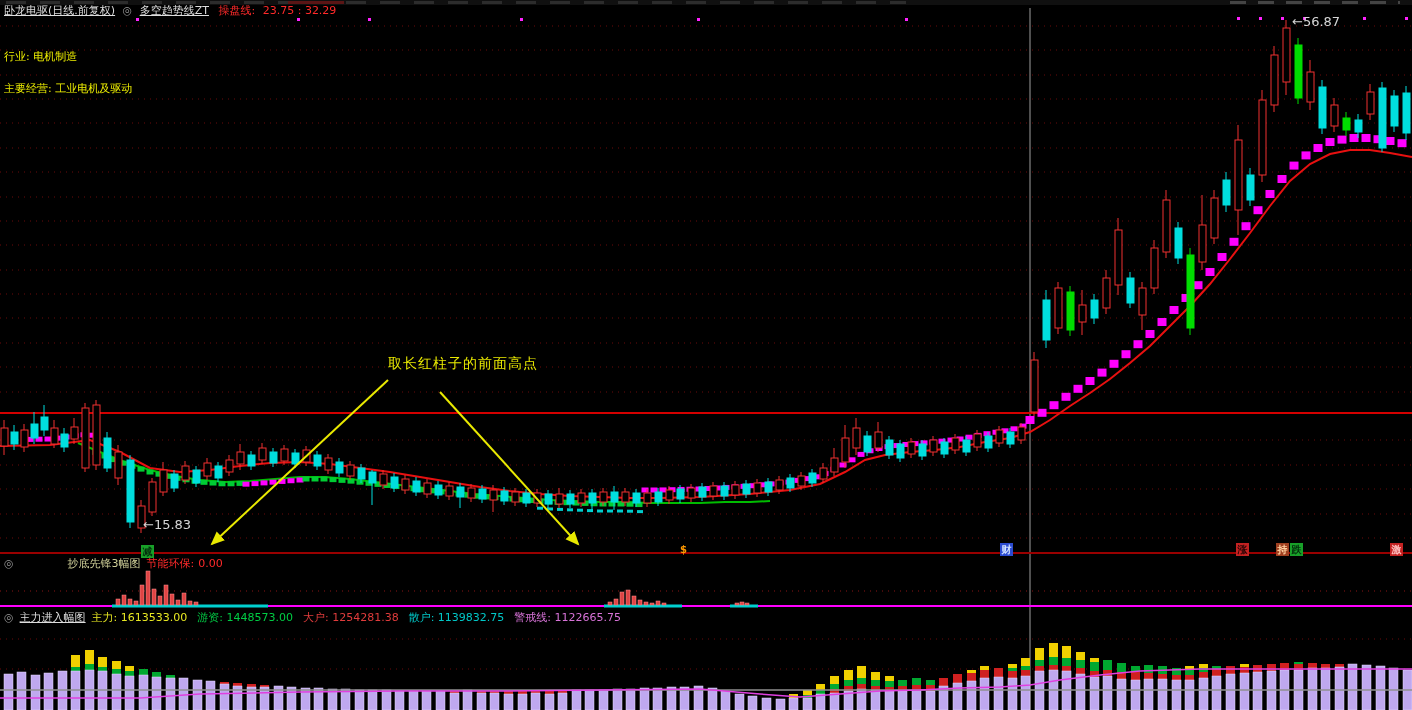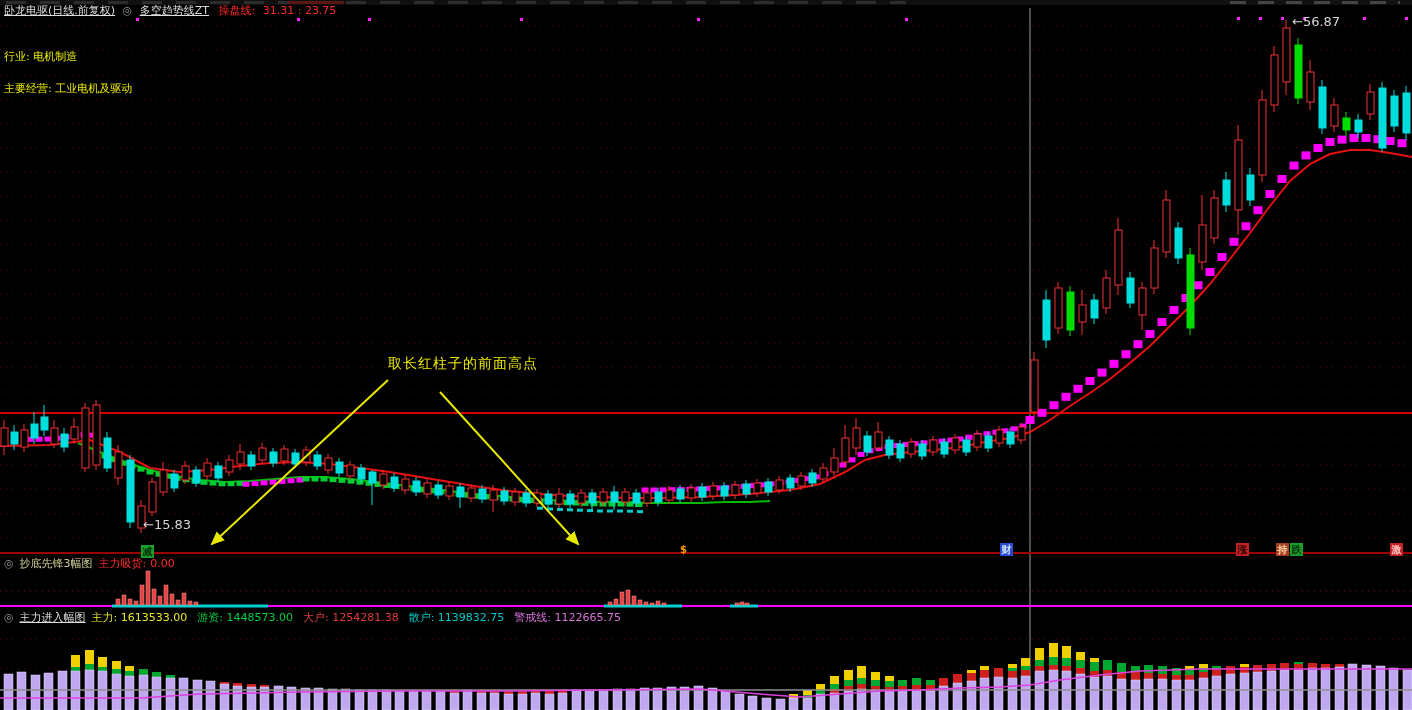--- a/index.html
+++ b/index.html
@@ -17,21 +17,21 @@
   .t-red{color:#ff2a2a;}
   .t-yellow{color:#efef00;}
   .icon-circle{display:inline-block;color:#9a9a9a;font-size:11px;margin:0 4px;}
   #chart{position:absolute;left:0;top:0;}
   .badge{position:absolute;width:13px;height:13px;font-size:10px;line-height:13px;
          text-align:center;font-weight:bold;}
   .pxlabel{position:absolute;font-size:13px;color:#d6d6d6;white-space:nowrap;}
   #annotation{position:absolute;font-size:14px;color:#e9e900;white-space:nowrap;letter-spacing:1px;}
   .panel-head{position:absolute;display:flex;align-items:center;gap:6px;font-size:11px;
               line-height:13px;white-space:nowrap;}
-  .p2-title{color:#d2d29a;}
+  .p2-title{color:#d2d29a;margin-left:48px;}
   .metric{margin-right:10px;}
 </style>
 </head>
 <body>
 
 <div id="screen">
 
   <div id="menu-bar" class="abs">
     <div class="dashes"></div>
     <div class="reddash"></div>
@@ -742,21 +742,21 @@
       <rect x="1403" y="670" width="9" height="40" fill="#bfa8ef" stroke="#e6dcff" stroke-width="0.5"></rect>
       <line x1="0" y1="690" x2="1412" y2="690" stroke="#909090" stroke-width="1.5"></line>
       <path d="M0,698 L 140,698 L 200,694 L 300,692 L 400,691 L 500,691 L 600,690 L 700,689 L 760,694 L 800,697 L 840,694 L 880,691 L 920,690 L 960,688 L 1000,687 L 1030,685 L 1060,680 L 1100,675 L 1140,671 L 1200,669 L 1412,669" fill="none" stroke="#e040e0" stroke-width="1.5"></path>
     </svg>
 
   <div class="hrow abs" style="left:4px;top:5px;">
     <span class="t-white">卧龙电驱(日线.前复权)</span>
     <span class="icon-circle">◎</span>
     <span class="t-white">多空趋势线ZT</span>
     <span class="t-red" style="margin-left:6px;">操盘线:</span>
-    <span class="t-red" style="margin-left:4px;">31.31 : 23.75</span>
+    <span class="t-red" style="margin-left:4px;">23.75 : 32.29</span>
   </div>
 
 
   <div class="hrow abs t-yellow" style="left:4px;top:51px;">
     <span>行业:</span>
     <span>电机制造</span>
   </div>
 
   <div class="hrow abs t-yellow" style="left:4px;top:83px;">
     <span>主要经营:</span>
@@ -774,21 +774,21 @@
       <div class="badge" style="left: 1000px; top: 543px; background: rgb(43, 75, 208); color: rgb(207, 224, 255);">财</div>
       <div class="badge" style="left: 1236px; top: 543px; background: rgb(196, 34, 34); color: rgb(42, 5, 5);">涨</div>
       <div class="badge" style="left: 1276px; top: 543px; background: rgb(160, 64, 32); color: rgb(255, 208, 160);">持</div>
       <div class="badge" style="left: 1290px; top: 543px; background: rgb(24, 160, 40); color: rgb(3, 48, 12);">跌</div>
       <div class="badge" style="left: 1390px; top: 543px; background: rgb(196, 34, 34); color: rgb(255, 192, 192);">激</div>
     </div>
 
   <div class="panel-head" style="left:4px;top:557px;">
     <span class="icon-circle" style="margin:0;">◎</span>
     <span class="p2-title">抄底先锋3幅图</span>
-    <span class="t-red">主力吸货:</span>
+    <span class="t-red">节能环保:</span>
     <span class="t-red" style="margin-left:-2px;">0.00</span>
   </div>
 
   <div class="panel-head" style="left:4px;top:611px;">
     <span class="icon-circle" style="margin:0;">◎</span>
     <span class="t-white">主力进入幅图</span>
     <span id="p3metrics"><span class="metric" style="color: rgb(232, 232, 34);">主力: 1613533.00</span><span class="metric" style="color: rgb(0, 204, 68);">游资: 1448573.00</span><span class="metric" style="color: rgb(224, 60, 60);">大户: 1254281.38</span><span class="metric" style="color: rgb(0, 200, 200);">散户: 1139832.75</span><span class="metric" style="color: rgb(216, 115, 216);">警戒线: 1122665.75</span></span>
   </div>
 
 </div>

